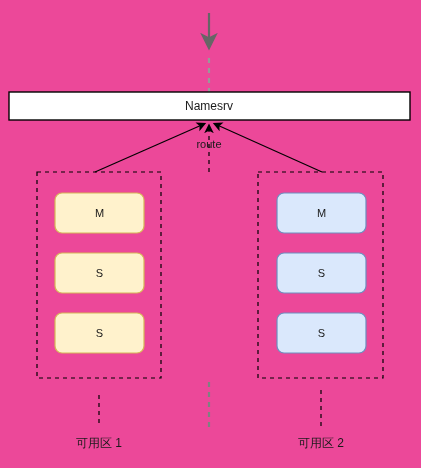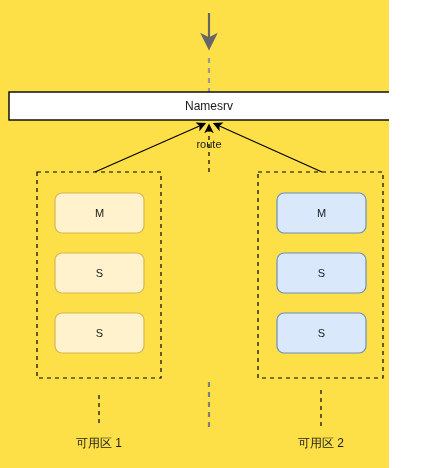--- a/index.html
+++ b/index.html
@@ -2,23 +2,23 @@
 <html><head>
 <meta charset="utf-8">
 <style>
   html, body {
     margin: 0;
     padding: 0;
     background: #ffffff;
   }
   #canvas {
     position: relative;
-    width: 389px;
+    width: 421px;
     height: 468px;
-    background: #fde047;
+    background: #ec4899;
     font-family: "Liberation Sans", "DejaVu Sans", sans-serif;
     overflow: hidden;
   }
   #diagram-svg {
     position: absolute;
     left: 0;
     top: 0;
     width: 421px;
     height: 468px;
   }

